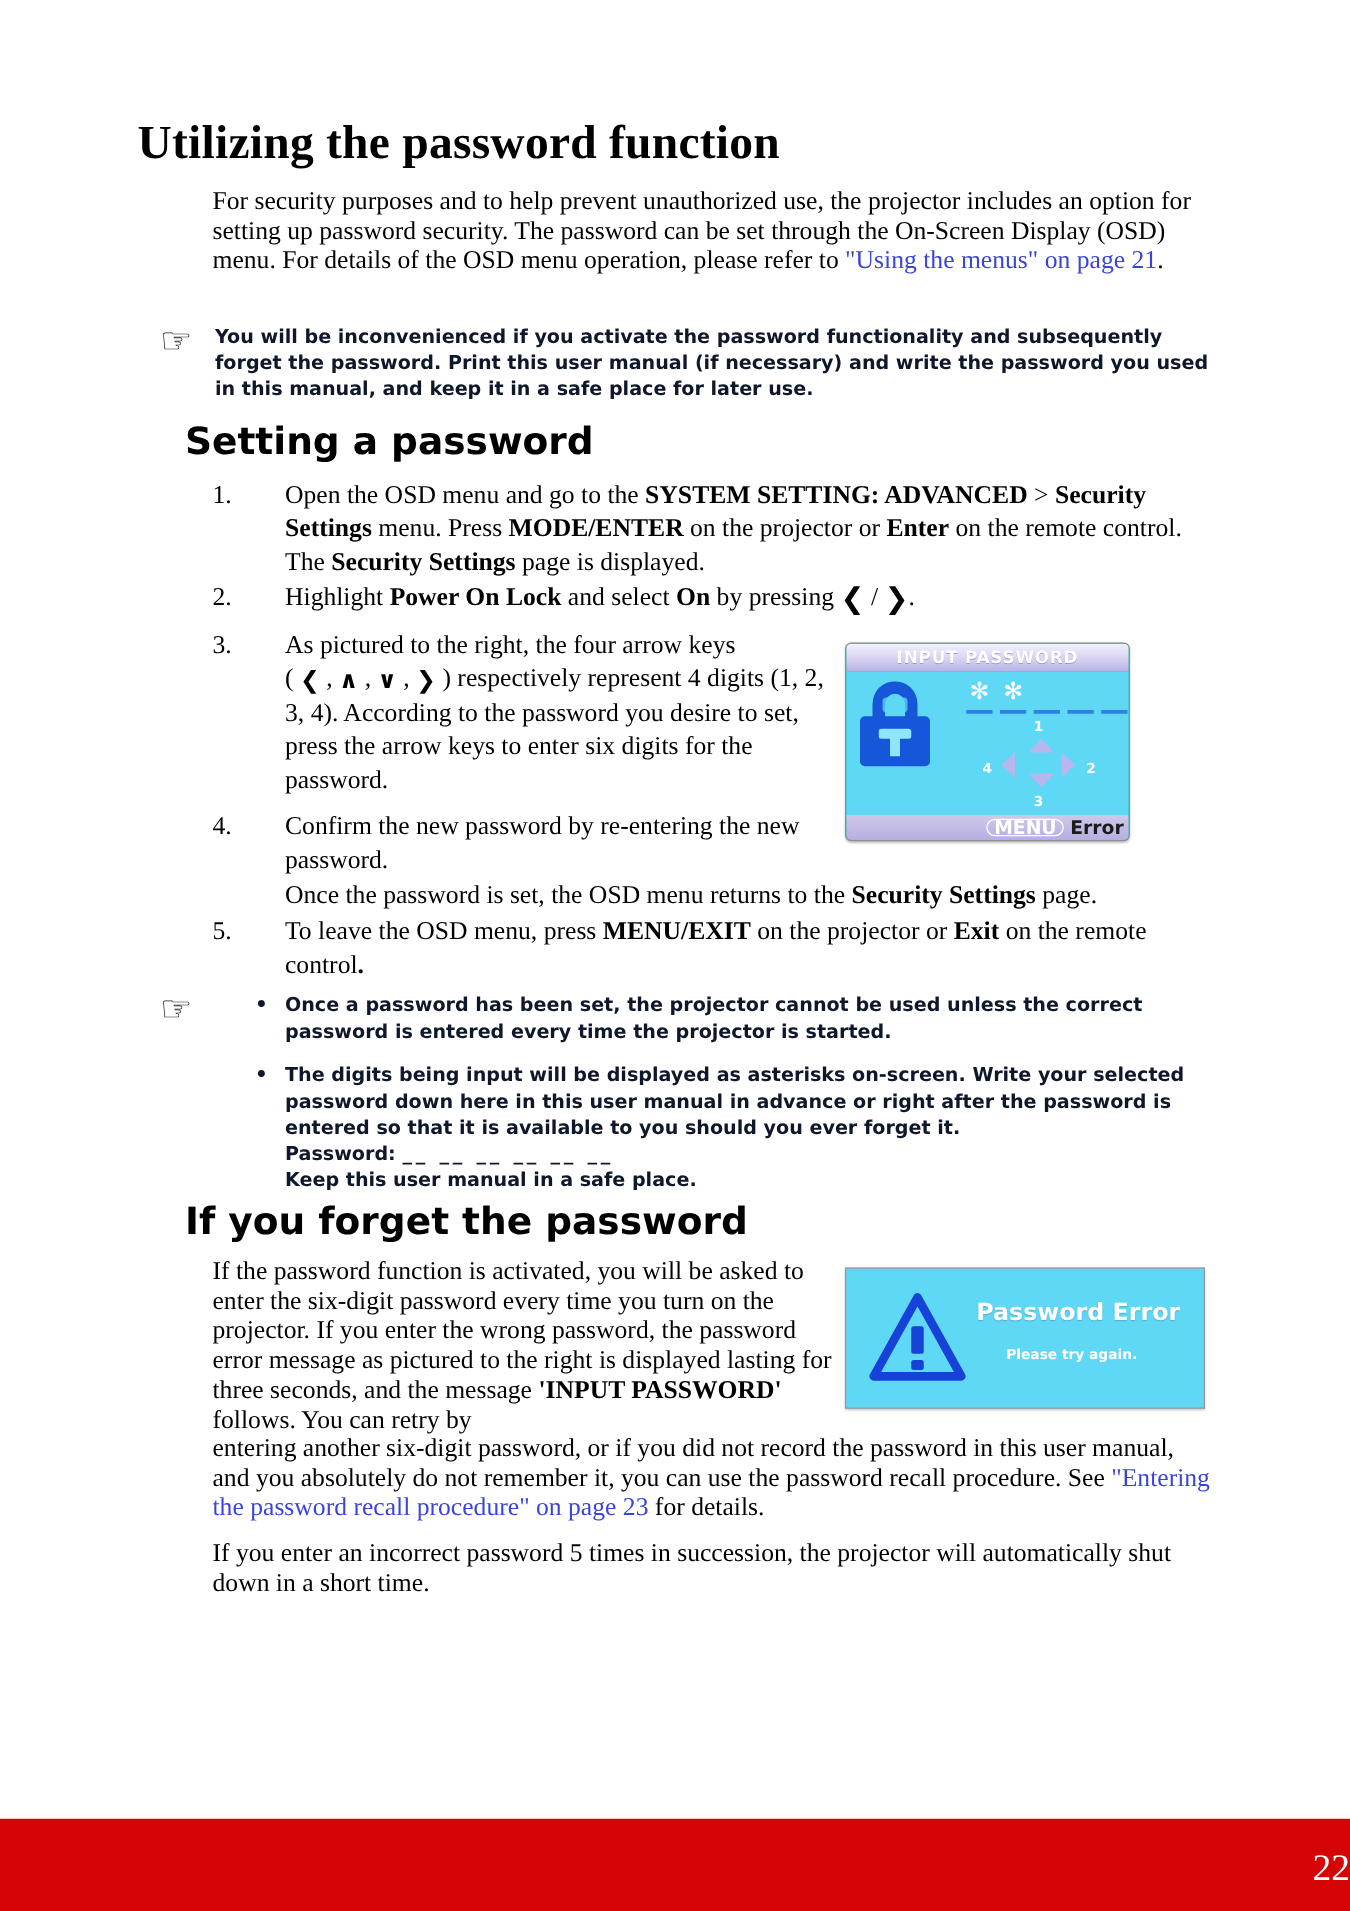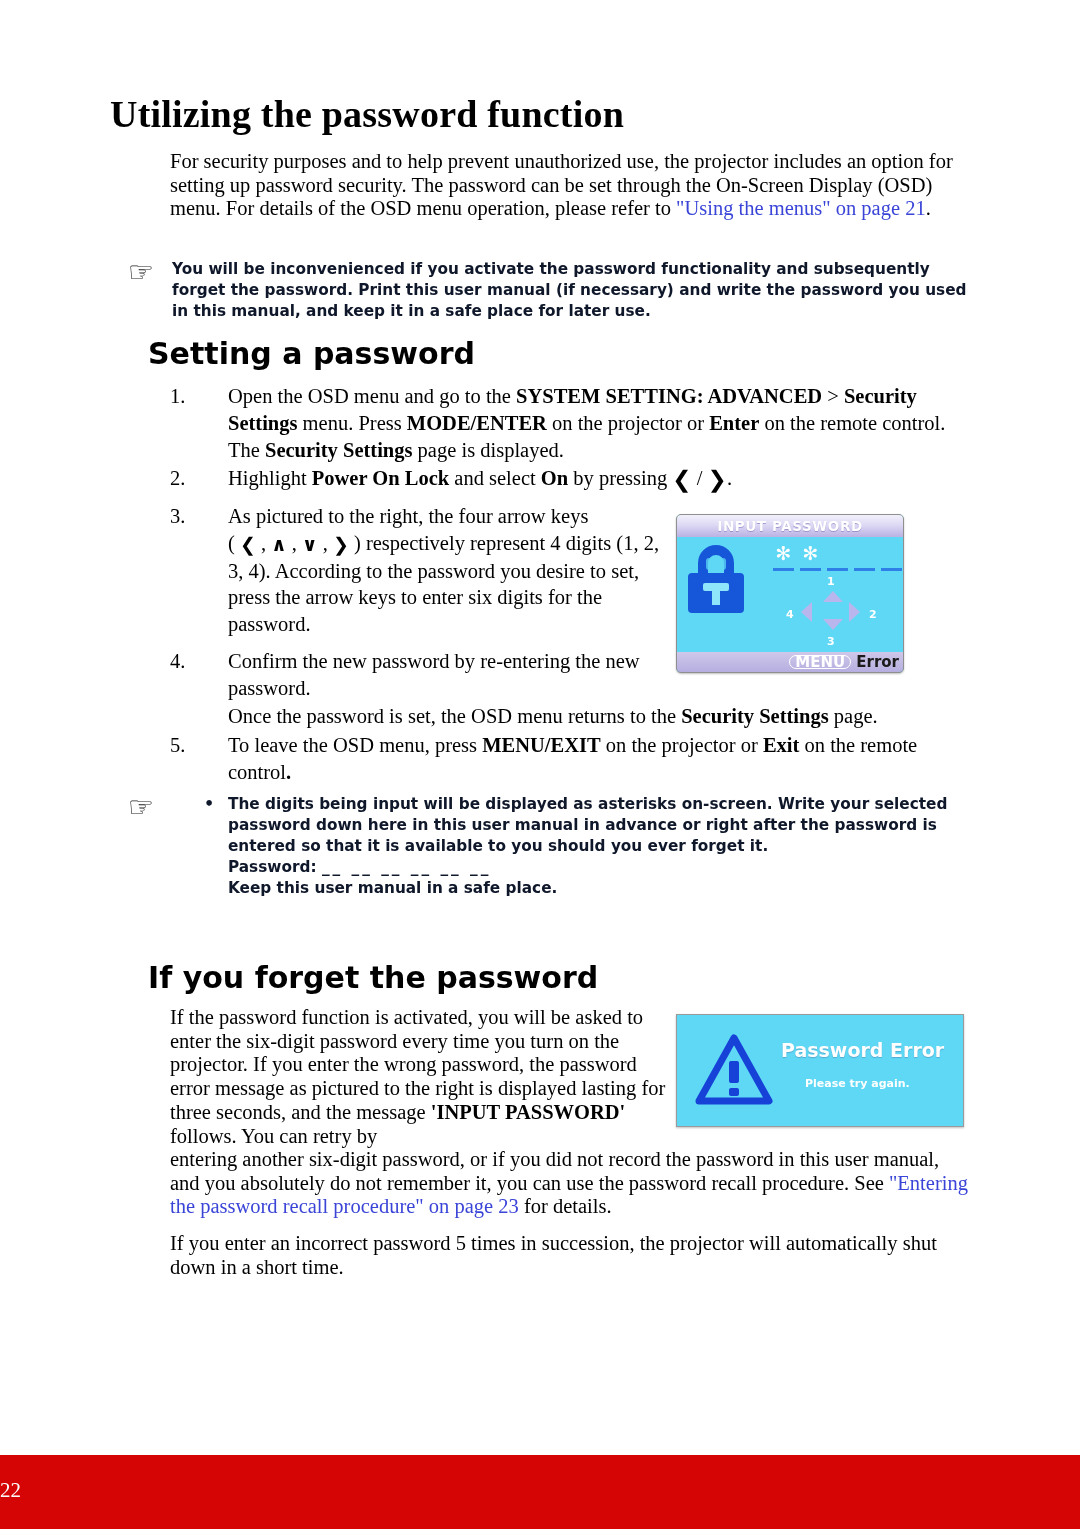--- a/index.html
+++ b/index.html
@@ -252,23 +252,23 @@
     left:0;
     right:0;
     top:1455px;
     height:74px;
     background:#d50505;
   }
   .footer-num {
     position:absolute;
     left:0; right:0;
     top:1478px;
-    text-align:left;
+    text-align:right;
     font-family:"Liberation Serif", serif;
-    font-size:21px;
+    font-size:30px;
     color:#ffffff;
   }
 </style>
 </head>
 <body>
 
 <div class="page">
 
   <div class="h1">Utilizing the password function</div>
 
@@ -367,20 +367,21 @@
     </div>
     <div class="osd-pw-foot">
       <span class="menu-pill">MENU</span>
       <span>Error</span>
     </div>
   </div>
 
   <div class="hand-icon" id="hand2">☞</div>
   <div class="note" id="note2">
     <ul class="note-bullets">
+      <li>Once a password has been set, the projector cannot be used unless the correct password is entered every time the projector is started.</li>
       <li>
         <span>The digits being input will be displayed as asterisks on-screen. Write your selected password down here in this user manual in advance or right after the password is entered so that it is available to you should you ever forget it.</span><br>
         <span>Password:</span>
         <span class="pw-blanks">__ __ __ __ __ __</span><br>
         <span>Keep this user manual in a safe place.</span>
       </li>
     </ul>
   </div>
 
   <div class="h2" id="h2-forget">If you forget the password</div>

